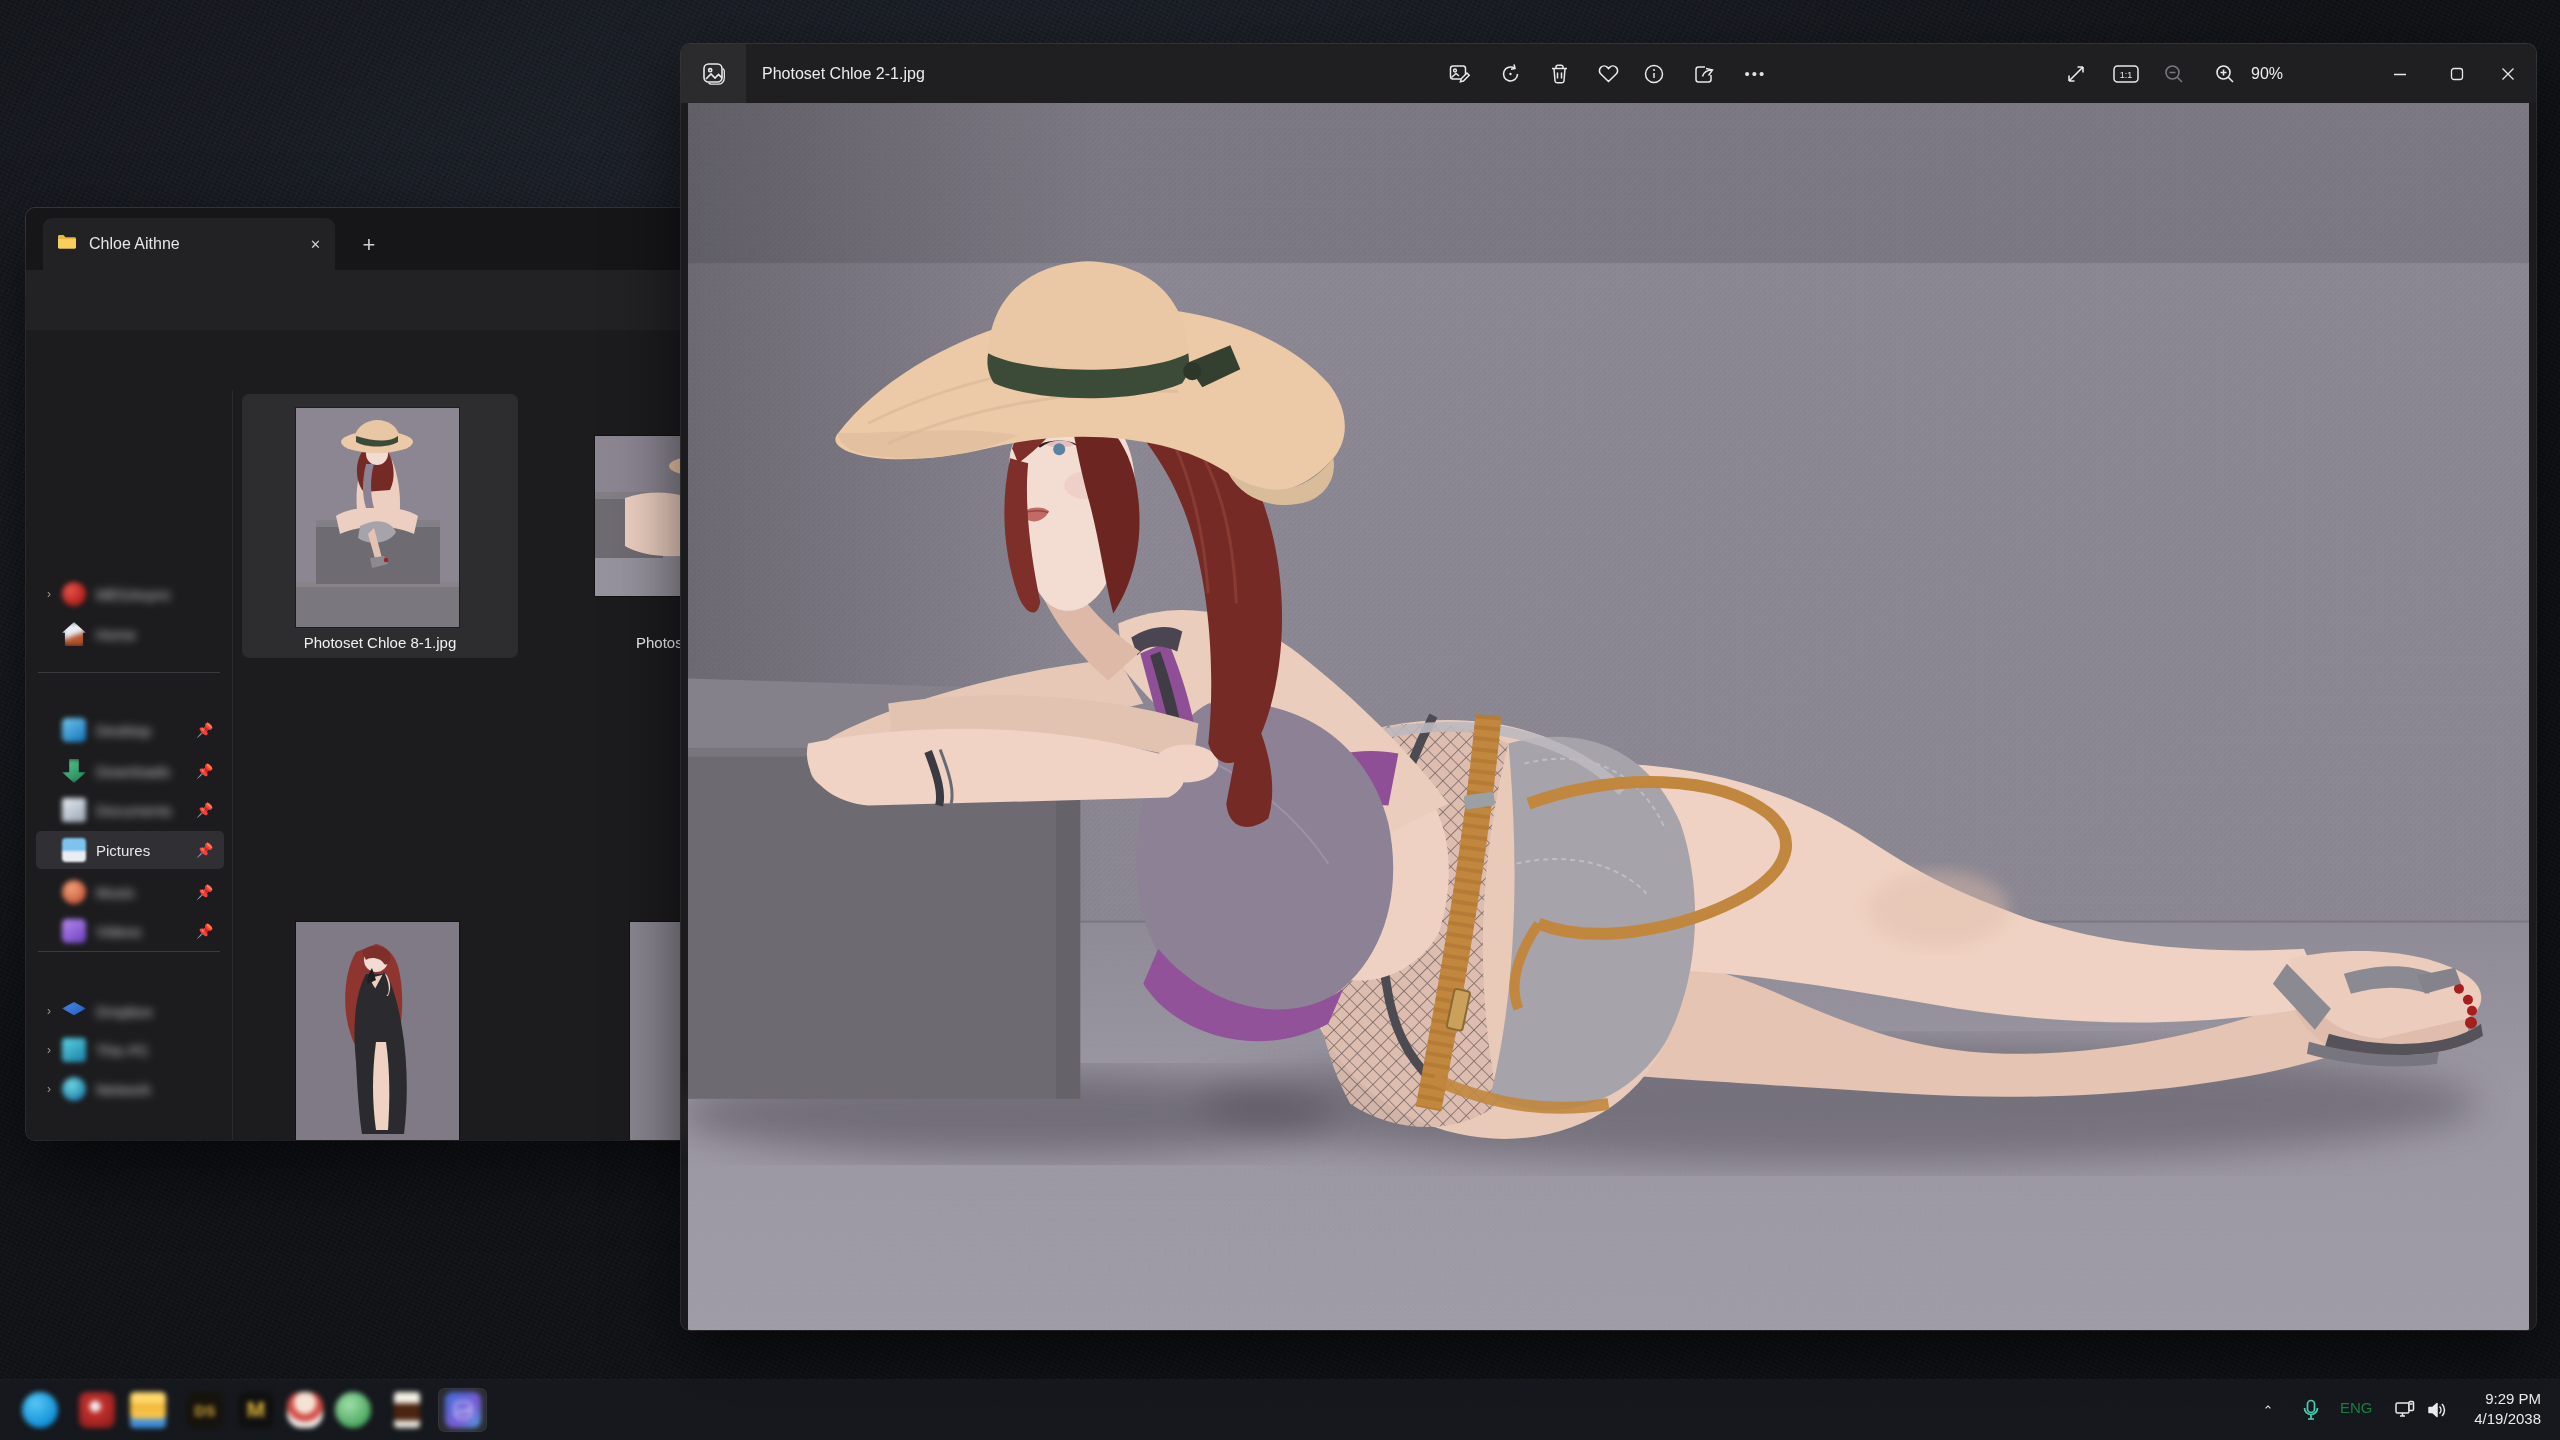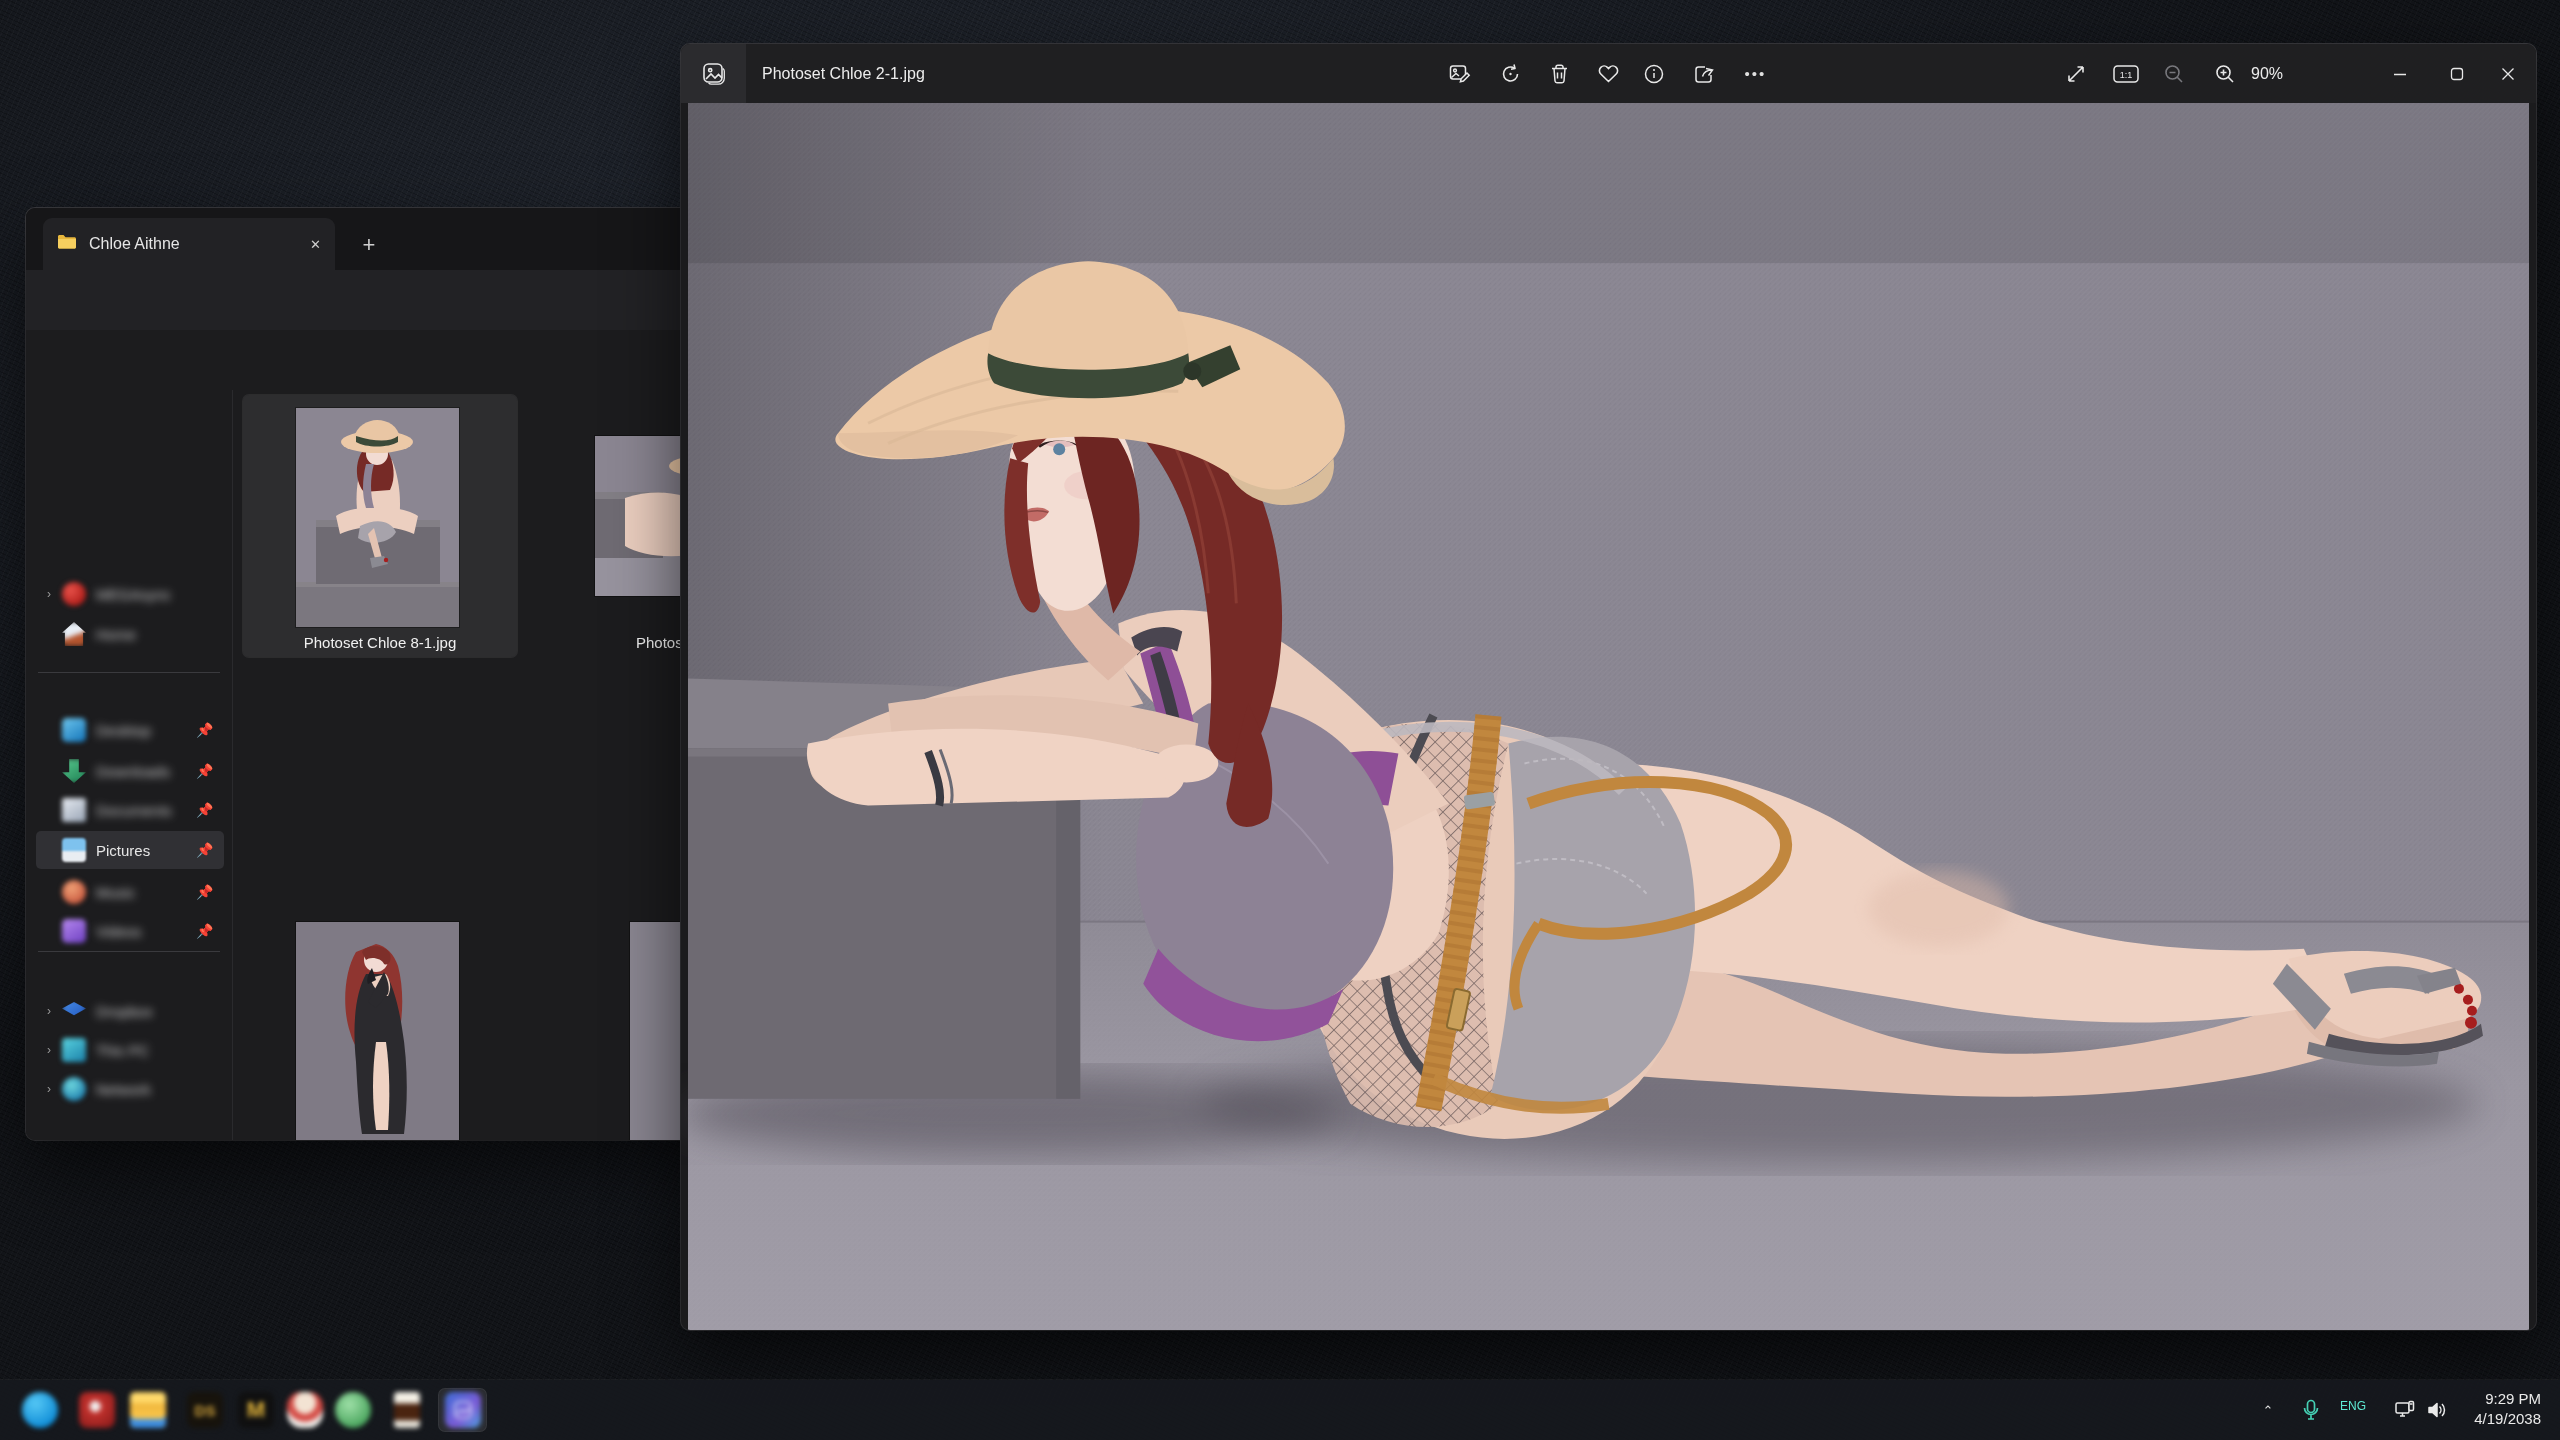--- a/index.html
+++ b/index.html
@@ -62,21 +62,21 @@
   .ph-ic{top:7px;width:45px;height:45px;border-radius:5px;}
   #ph-zoomlvl{font-size:16px;color:#ececec;}
   .wc{top:0;width:57px;height:59px;}
   #ph-image{left:7px;top:59px;width:1841px;height:1227px;background:#111;}
   
   #taskbar{left:0;top:1380px;width:2560px;height:60px;background:rgba(22,24,30,.95);
            box-shadow:0 -1px 0 rgba(255,255,255,.04);}
   .tb-app{top:8px;width:44px;height:44px;border-radius:7px;display:flex;align-items:center;justify-content:center;}
   .tb-app .appico{width:36px;height:36px;border-radius:8px;}
   #tb-photos-box{background:rgba(255,255,255,.09);box-shadow:inset 0 0 0 1px rgba(255,255,255,.05);}
-  .tray-txt{font-size:12px;color:#5eead4;}
+  .tray-txt{font-size:15px;color:#15803d;}
   #tb-clock{text-align:right;font-size:15px;line-height:20px;color:#eaeaea;}
 </style>
 </head>
 <body>
 
 <div id="wallpaper" class="abs"></div>
 
 <div id="explorer" class="abs window">
 
   <div id="ex-tabbar" class="abs">

